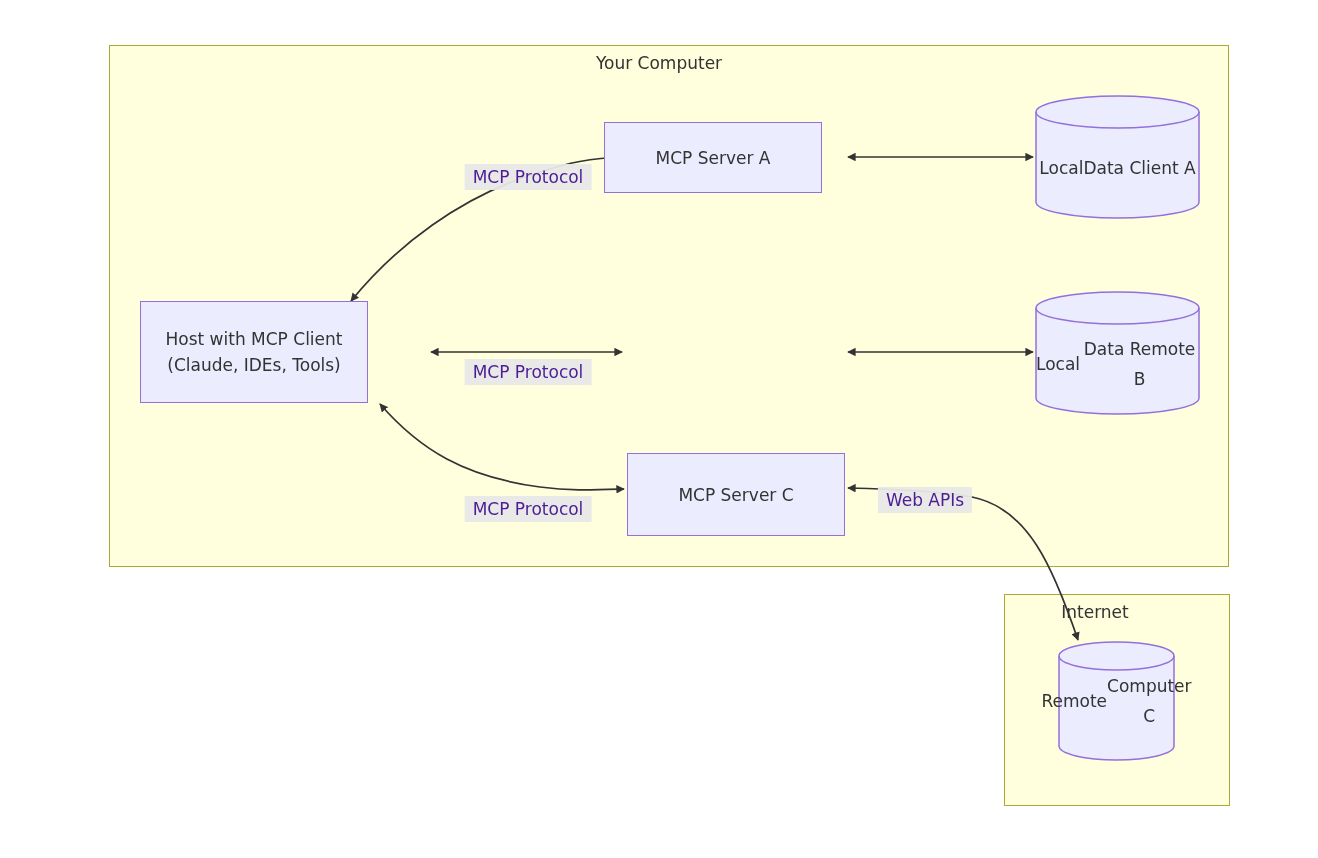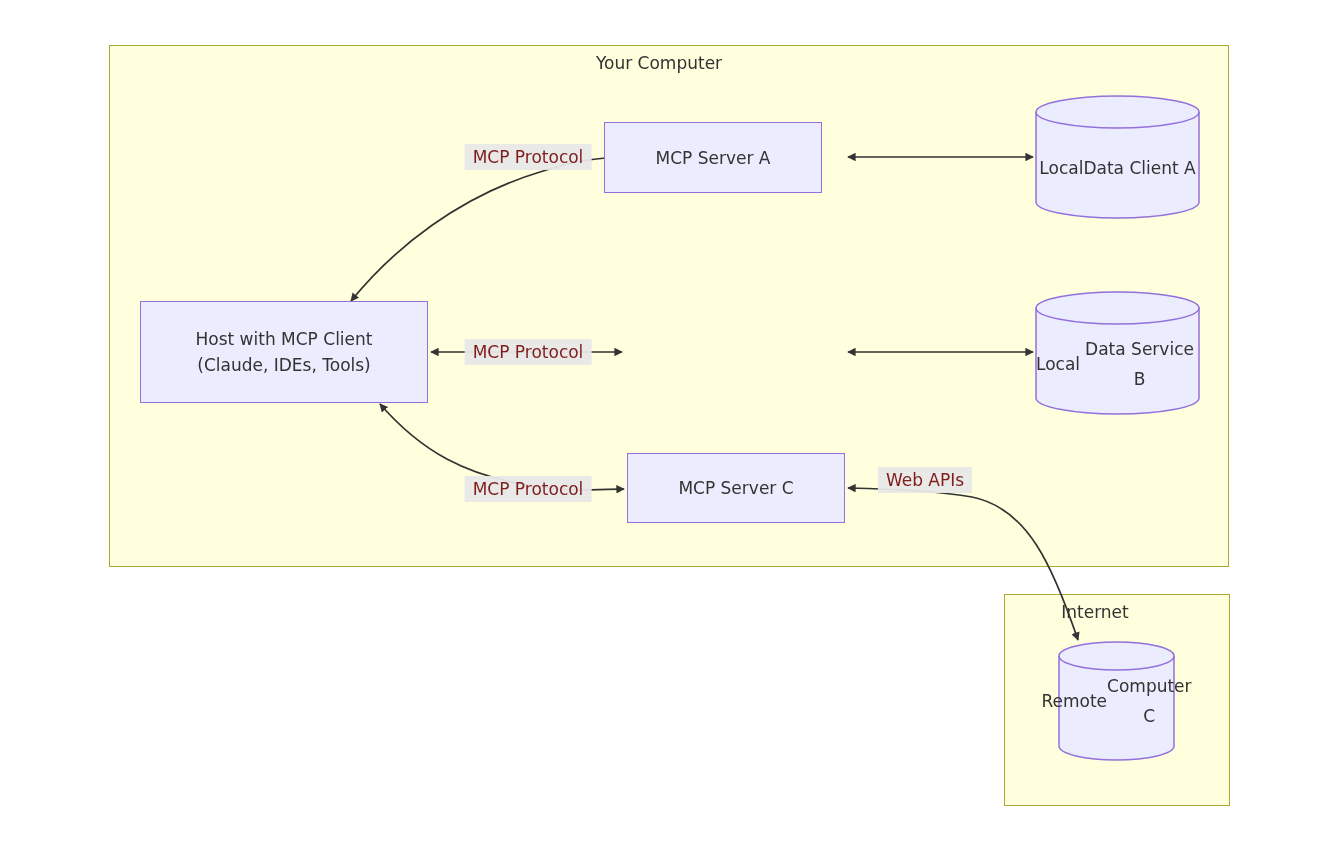--- a/index.html
+++ b/index.html
@@ -54,27 +54,28 @@
     line-height:30px;
     z-index:3;
   }
   .edge-label{
     position:absolute;
     transform:translate(-50%,-50%);
     background:rgba(232,232,232,0.95);
     padding:3px 8px;
     white-space:nowrap;
     z-index:4;
-    color:#7f1d1d;
+    color:#4c1d95;
+    margin-top:20px;
   }
   
-  #node-host{left:140px;top:301px;width:288px;height:102px;}
+  #node-host{left:140px;top:301px;width:228px;height:102px;}
   #node-server-a{left:604px;top:122px;width:218px;height:71px;justify-content:center;}
   #node-server-b{left:627px;top:317px;width:218px;height:71px;}
-  #node-server-c{left:627px;top:453px;width:218px;height:70px;}
+  #node-server-c{left:627px;top:453px;width:218px;height:83px;}
   #cluster-your-computer{left:109px;top:45px;width:1120px;height:522px;}
   #cluster-internet{left:1004px;top:594px;width:226px;height:212px;}
   #label-data-a{left:1036px;top:96px;width:163px;height:122px;padding-top:22px;}
   #label-data-b{left:1036px;top:292px;width:163px;height:122px;padding-top:22px;}
   #label-remote-c{left:1059px;top:642px;width:115px;height:96px;padding-top:22px;}
   #edge-label-a{left:528px;top:157px;}
   #edge-label-b{left:528px;top:352px;}
   #edge-label-c{left:528px;top:489px;}
   #edge-label-web{left:925px;top:480px;}
 </style>
@@ -134,21 +135,21 @@
     <span>MCP Server C</span>
   </div>
 
   <div class="cyl-label" id="label-data-a">
     <span>Local</span>
     <span>Data Client A</span>
   </div>
 
   <div class="cyl-label" id="label-data-b">
     <span>Local</span>
-    <span>Data Service B</span>
+    <span>Data Remote B</span>
   </div>
 
   <div class="cyl-label" id="label-remote-c">
     <span>Remote</span>
     <span>Computer C</span>
   </div>
 
   <div class="edge-label" id="edge-label-a">MCP Protocol</div>
   <div class="edge-label" id="edge-label-b">MCP Protocol</div>
   <div class="edge-label" id="edge-label-c">MCP Protocol</div>

